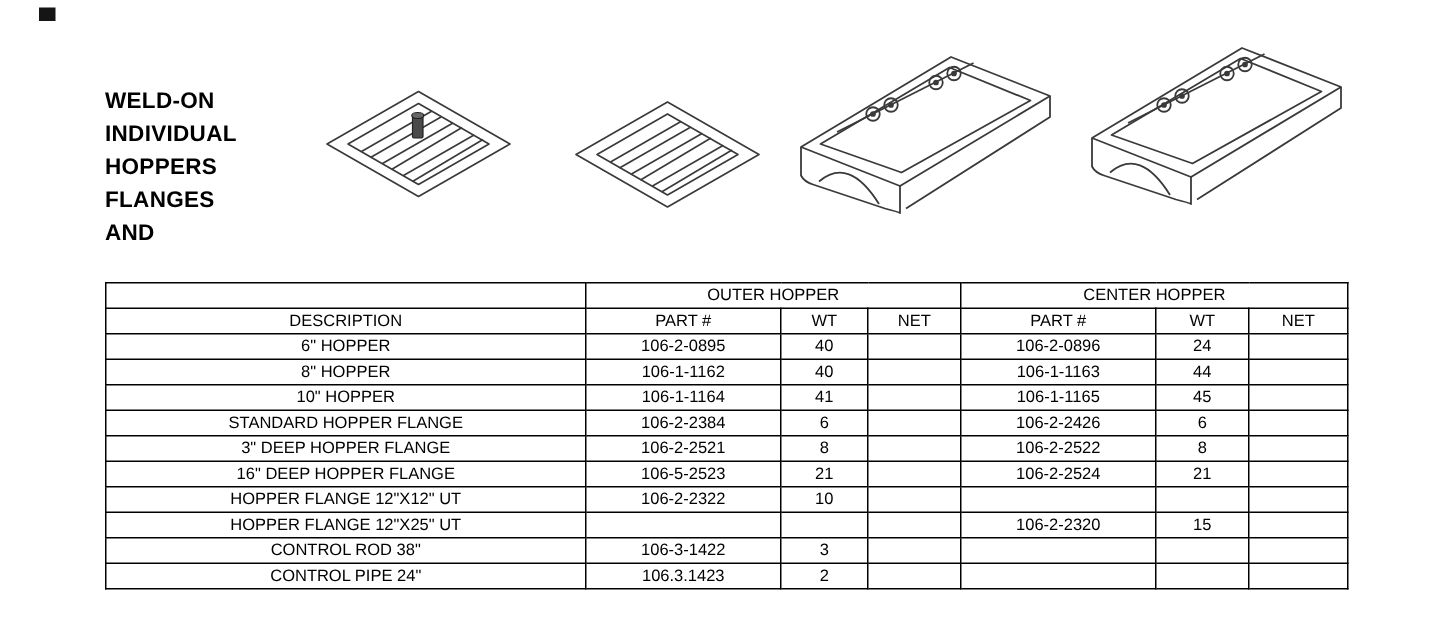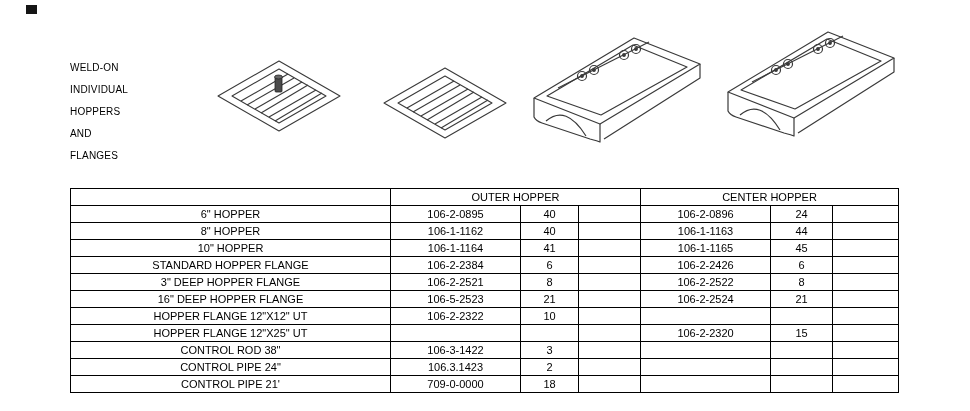--- a/index.html
+++ b/index.html
@@ -10,21 +10,21 @@
   }
   .page { position:absolute; inset:0; background:#fff; }
 
   .scan-mark {
     position:absolute; left:26px; top:5px; width:11px; height:9px;
     background:#151515;
   }
 
   .page-title {
     position:absolute; left:70px; top:57px;
-    font-weight:normal; font-size:10px; line-height:22px; letter-spacing:.2px;
+    font-weight:bold; font-size:15px; line-height:22px; letter-spacing:.2px;
   }
 
   .drawing { position:absolute; }
 
   table.parts {
     position:absolute; left:70px; top:188px; width:828px;
     border-collapse:collapse; table-layout:fixed;
   }
   table.parts td {
     border:1px solid #000;
@@ -73,22 +73,22 @@
         <circle cx="96" cy="35" r="1.3" fill="#3a3a3a"></circle>
         <circle cx="108" cy="29" r="1.3" fill="#3a3a3a"></circle>
       </g>
     </defs>
   </svg>
 
   <div class="page-title">
     <div>WELD-ON</div>
     <div>INDIVIDUAL</div>
     <div>HOPPERS</div>
+    <div>FLANGES</div>
     <div>AND</div>
-    <div>FLANGES</div>
   </div>
 
   <svg class="drawing" style="left:212px; top:56px;" width="135" height="80" viewBox="0 0 135 80">
     <use href="#flange-sym"></use>
     <rect x="63" y="21" width="7" height="15" rx="1" fill="#4a4a4a" stroke="#222" stroke-width="0.8"></rect>
     <ellipse cx="66.5" cy="21" rx="4" ry="2" fill="#666" stroke="#222" stroke-width="0.8"></ellipse>
   </svg>
 
   <svg class="drawing" style="left:378px; top:63px;" width="135" height="80" viewBox="0 0 135 80">
     <use href="#flange-sym"></use>
@@ -111,20 +111,29 @@
       <col style="width:130px">
         <col style="width:62px">
         <col style="width:66px">
     </colgroup>
     <tbody>
       <tr>
         <td></td>
         <td colspan="3">OUTER HOPPER</td>
         <td colspan="3">CENTER HOPPER</td>
       </tr>
+      <tr>
+        <td>DESCRIPTION</td>
+        <td>PART #</td>
+        <td>WT</td>
+        <td>NET</td>
+        <td>PART #</td>
+        <td>WT</td>
+        <td>NET</td>
+      </tr>
 
       <tr>
         <td>6" HOPPER</td>
         <td>106-2-0895</td>
         <td>40</td>
         <td></td>
         <td>106-2-0896</td>
         <td>24</td>
         <td></td>
       </tr>
@@ -202,24 +211,15 @@
       </tr>
       <tr>
         <td>CONTROL PIPE 24"</td>
         <td>106.3.1423</td>
         <td>2</td>
         <td></td>
         <td></td>
         <td></td>
         <td></td>
       </tr>
-      <tr>
-        <td>CONTROL PIPE 21'</td>
-        <td>709-0-0000</td>
-        <td>18</td>
-        <td></td>
-        <td></td>
-        <td></td>
-        <td></td>
-      </tr>
     </tbody>
   </table>
 </div>
 
 </body></html>

